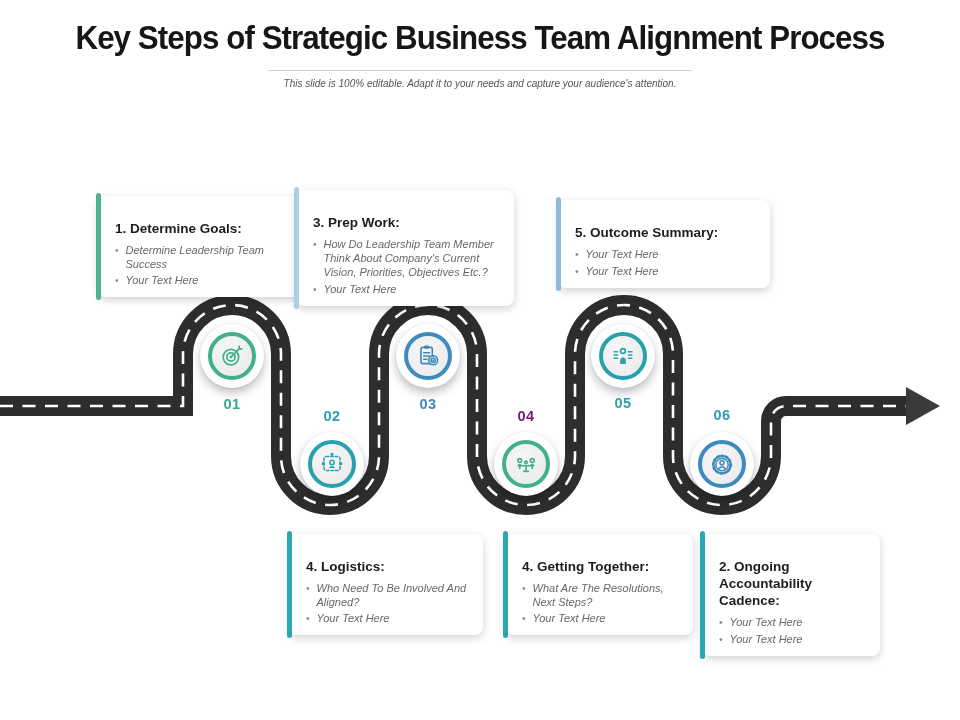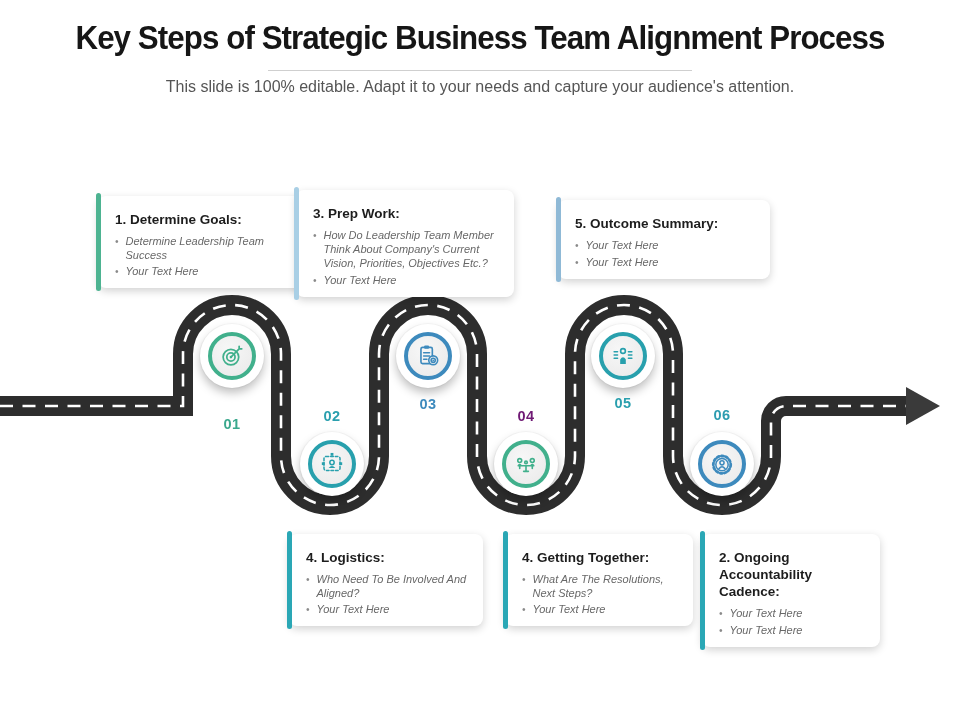--- a/index.html
+++ b/index.html
@@ -9,21 +9,21 @@
   }
   
   .main-title{
     position:absolute;top:18px;left:0;width:960px;text-align:center;
     font-size:34px;font-weight:bold;color:#161616;letter-spacing:-1px;
     transform:scaleX(0.92);transform-origin:center;white-space:nowrap;
   }
   .divider{position:absolute;top:70px;left:268px;width:424px;height:1px;background:#cfcfcf;}
   .subtitle{
     position:absolute;top:78px;left:0;width:960px;text-align:center;
-    font-size:16px;color:#555;
+    font-size:10px;font-style:italic;color:#555;
   }
   
   .road-svg{position:absolute;left:0;top:0;width:960px;height:720px;}
   
   .marker{
     position:absolute;width:64px;height:64px;border-radius:50%;
     background:#ffffff;box-shadow:0 5px 10px rgba(0,0,0,.25), 0 0 0 1px rgba(0,0,0,.03);
     display:flex;align-items:center;justify-content:center;
   }
   .marker-ring{
@@ -38,21 +38,21 @@
   }
   
   .card{
     position:absolute;background:#ffffff;border-radius:8px;
     box-shadow:0 3px 9px rgba(0,0,0,.18);
     padding:9px 10px 9px 17px;box-sizing:border-box;
   }
   .accent{
     position:absolute;left:-2px;top:-3px;bottom:-3px;width:5px;border-radius:4px;background:#2aa7b5;
   }
-  .card-title{font-size:13.5px;font-weight:bold;color:#1d1d1d;margin:7px 0 5px 0;line-height:1.25;}
+  .card-title{font-size:13.5px;font-weight:bold;color:#1d1d1d;margin:16px 0 5px 0;line-height:1.25;}
   .bullet{display:flex;gap:7px;font-size:11px;font-style:italic;color:#686868;line-height:1.3;margin-top:2px;}
   .bullet .dot{color:#8a8a8a;font-size:10px;line-height:1.5;}
   
   .card1{left:98px;top:196px;width:212px;}
   .card2{left:289px;top:534px;width:194px;}
   .card3{left:296px;top:190px;width:218px;}
   .card4{left:505px;top:534px;width:188px;}
   .card5{left:558px;top:200px;width:212px;}
   .card6{left:702px;top:534px;width:178px;}
   
@@ -149,21 +149,21 @@
     <div class="marker-ring" style="border-color: rgb(61, 138, 189); color: rgb(61, 138, 189);">
       <svg width="26" height="26" viewBox="0 0 24 24" fill="none" stroke="currentColor" stroke-linecap="round">
         <circle cx="12" cy="12.6" r="8" stroke-width="2.6" stroke-dasharray="2 2.1"></circle>
         <circle cx="12" cy="12.6" r="5.7" stroke-width="1.4"></circle>
         <circle cx="12" cy="10.9" r="1.9" stroke-width="1.4"></circle>
         <path d="M9.2 16.4 q2.8 -3.8 5.6 0" stroke-width="1.4"></path>
       </svg>
     </div>
   </div>
 
-  <div class="step-num n1" style="color: rgb(58, 168, 141); margin-top: 20px;">01</div>
+  <div class="step-num n1" style="color: rgb(58, 168, 141);">01</div>
   <div class="step-num n2" style="color: rgb(42, 159, 174);">02</div>
   <div class="step-num n3" style="color: rgb(61, 138, 189);">03</div>
   <div class="step-num n4" style="color: #701a75;">04</div>
   <div class="step-num n5" style="color: rgb(42, 159, 174);">05</div>
   <div class="step-num n6" style="color: rgb(45, 156, 176);">06</div>
 
   <div class="card card1">
     <div class="accent" style="background: rgb(77, 179, 145);"></div>
     <div class="card-title">1. Determine Goals:</div>
     <div class="bullet">

